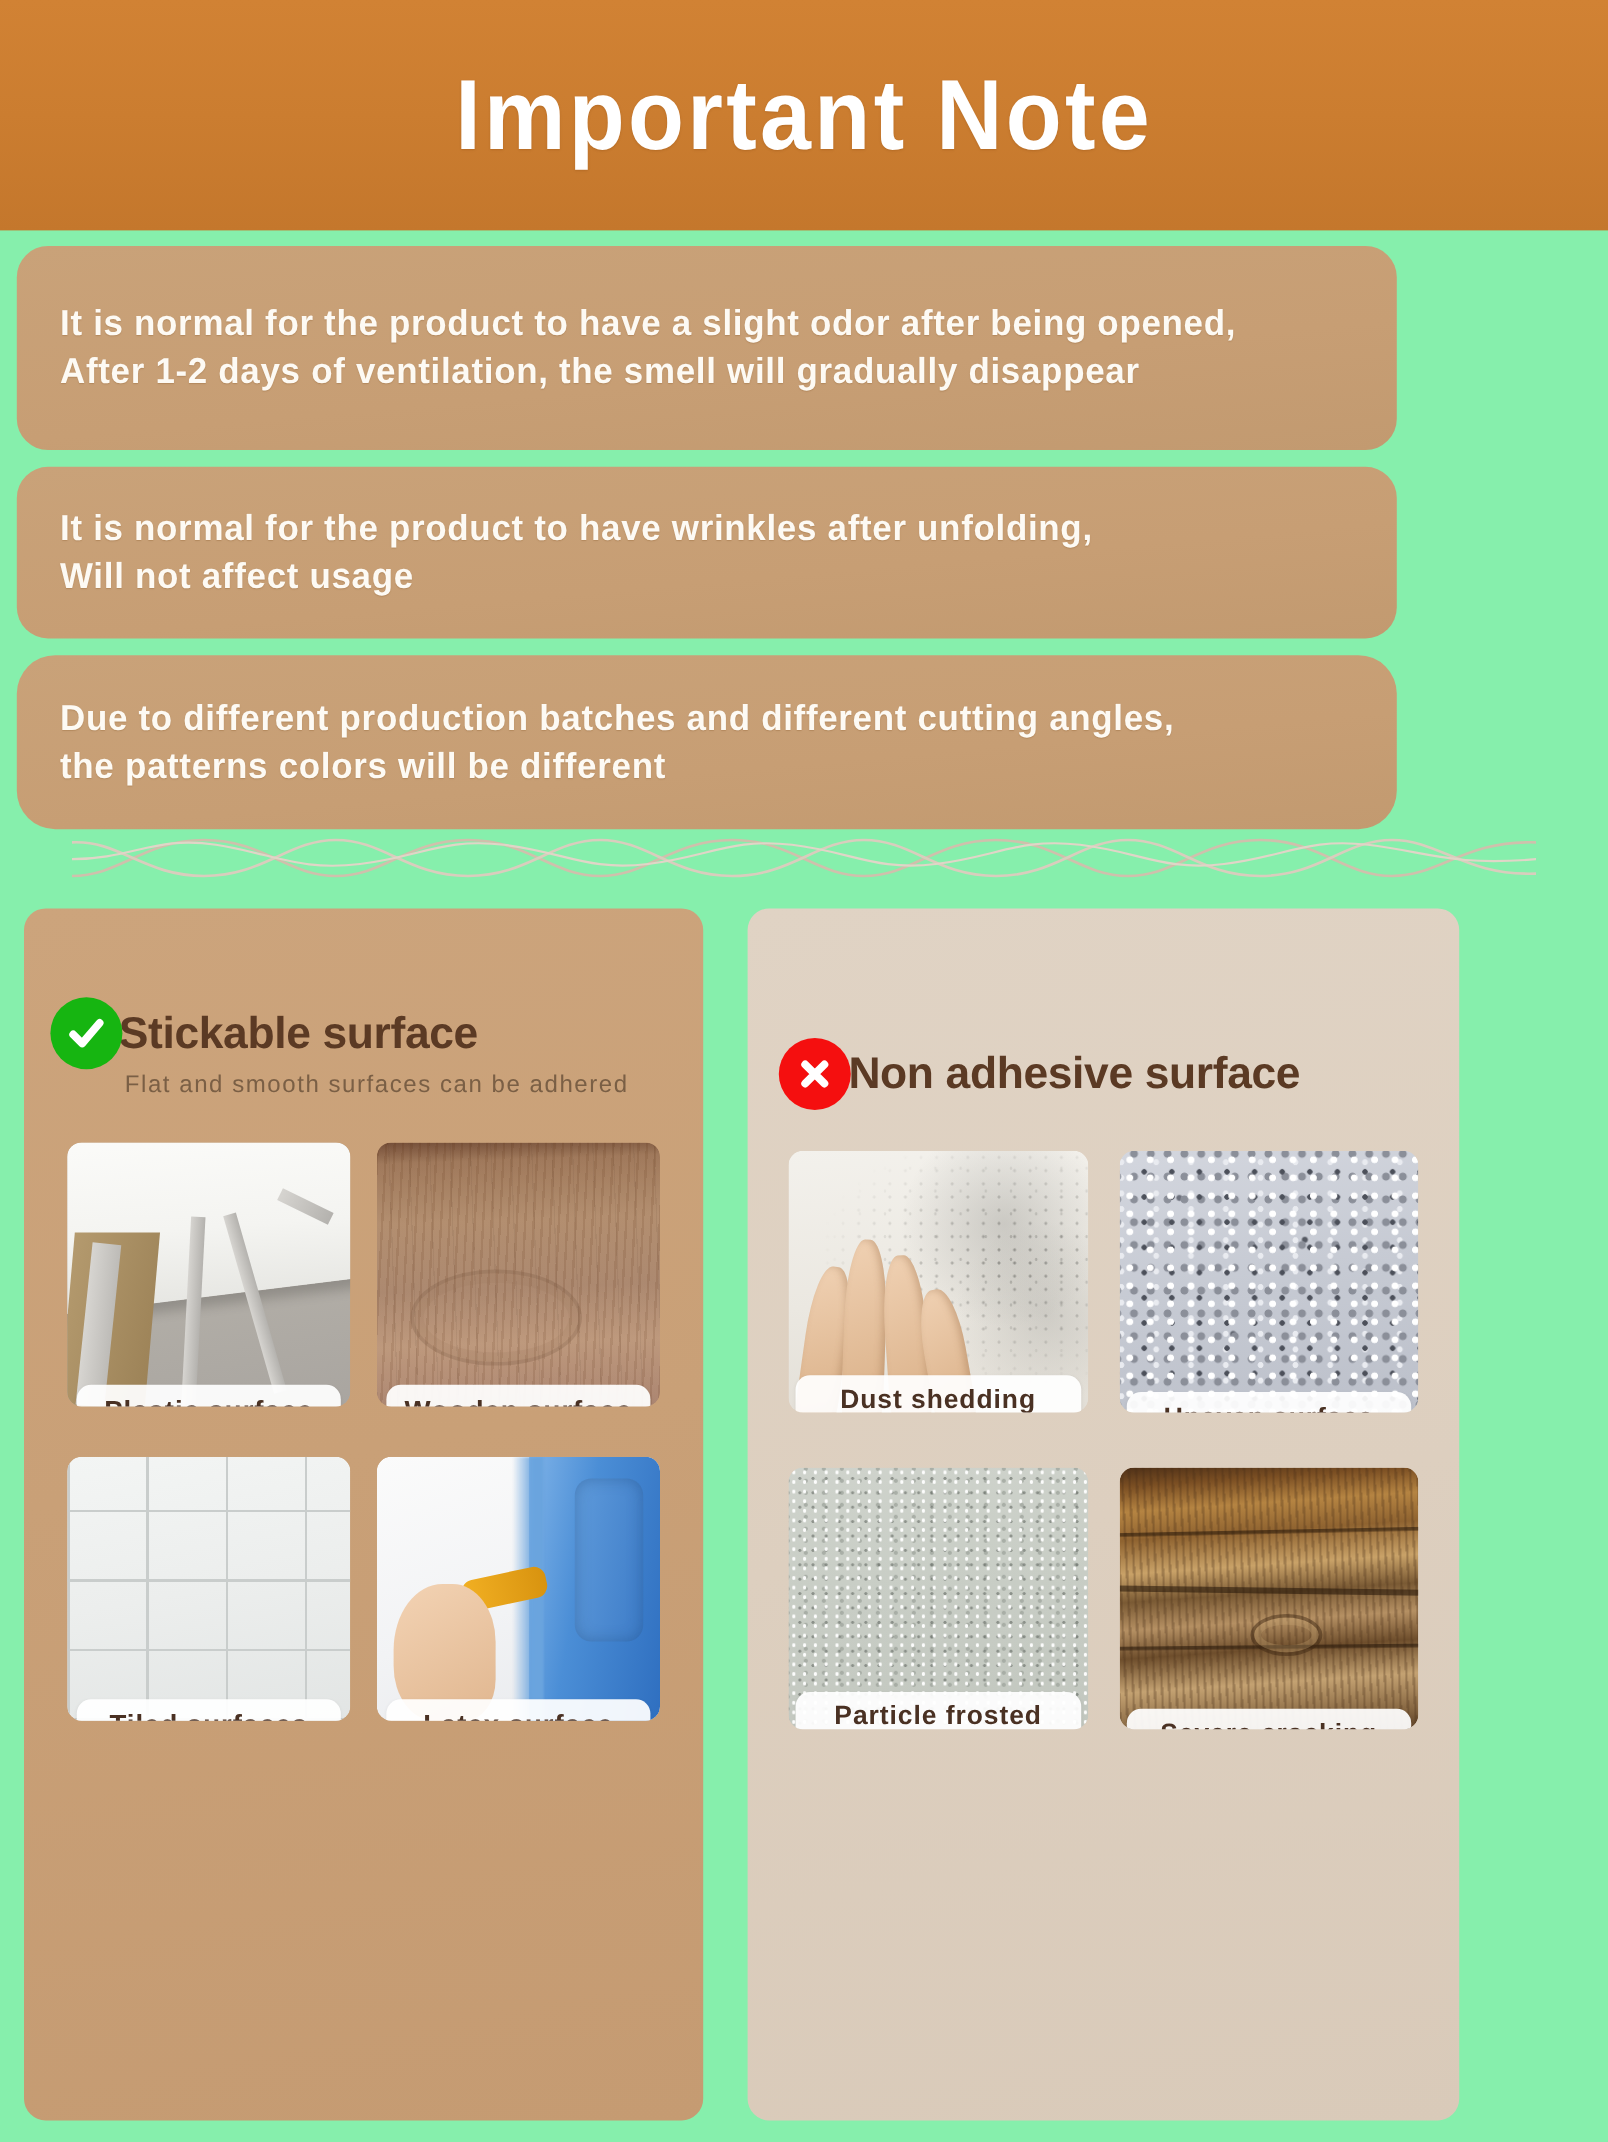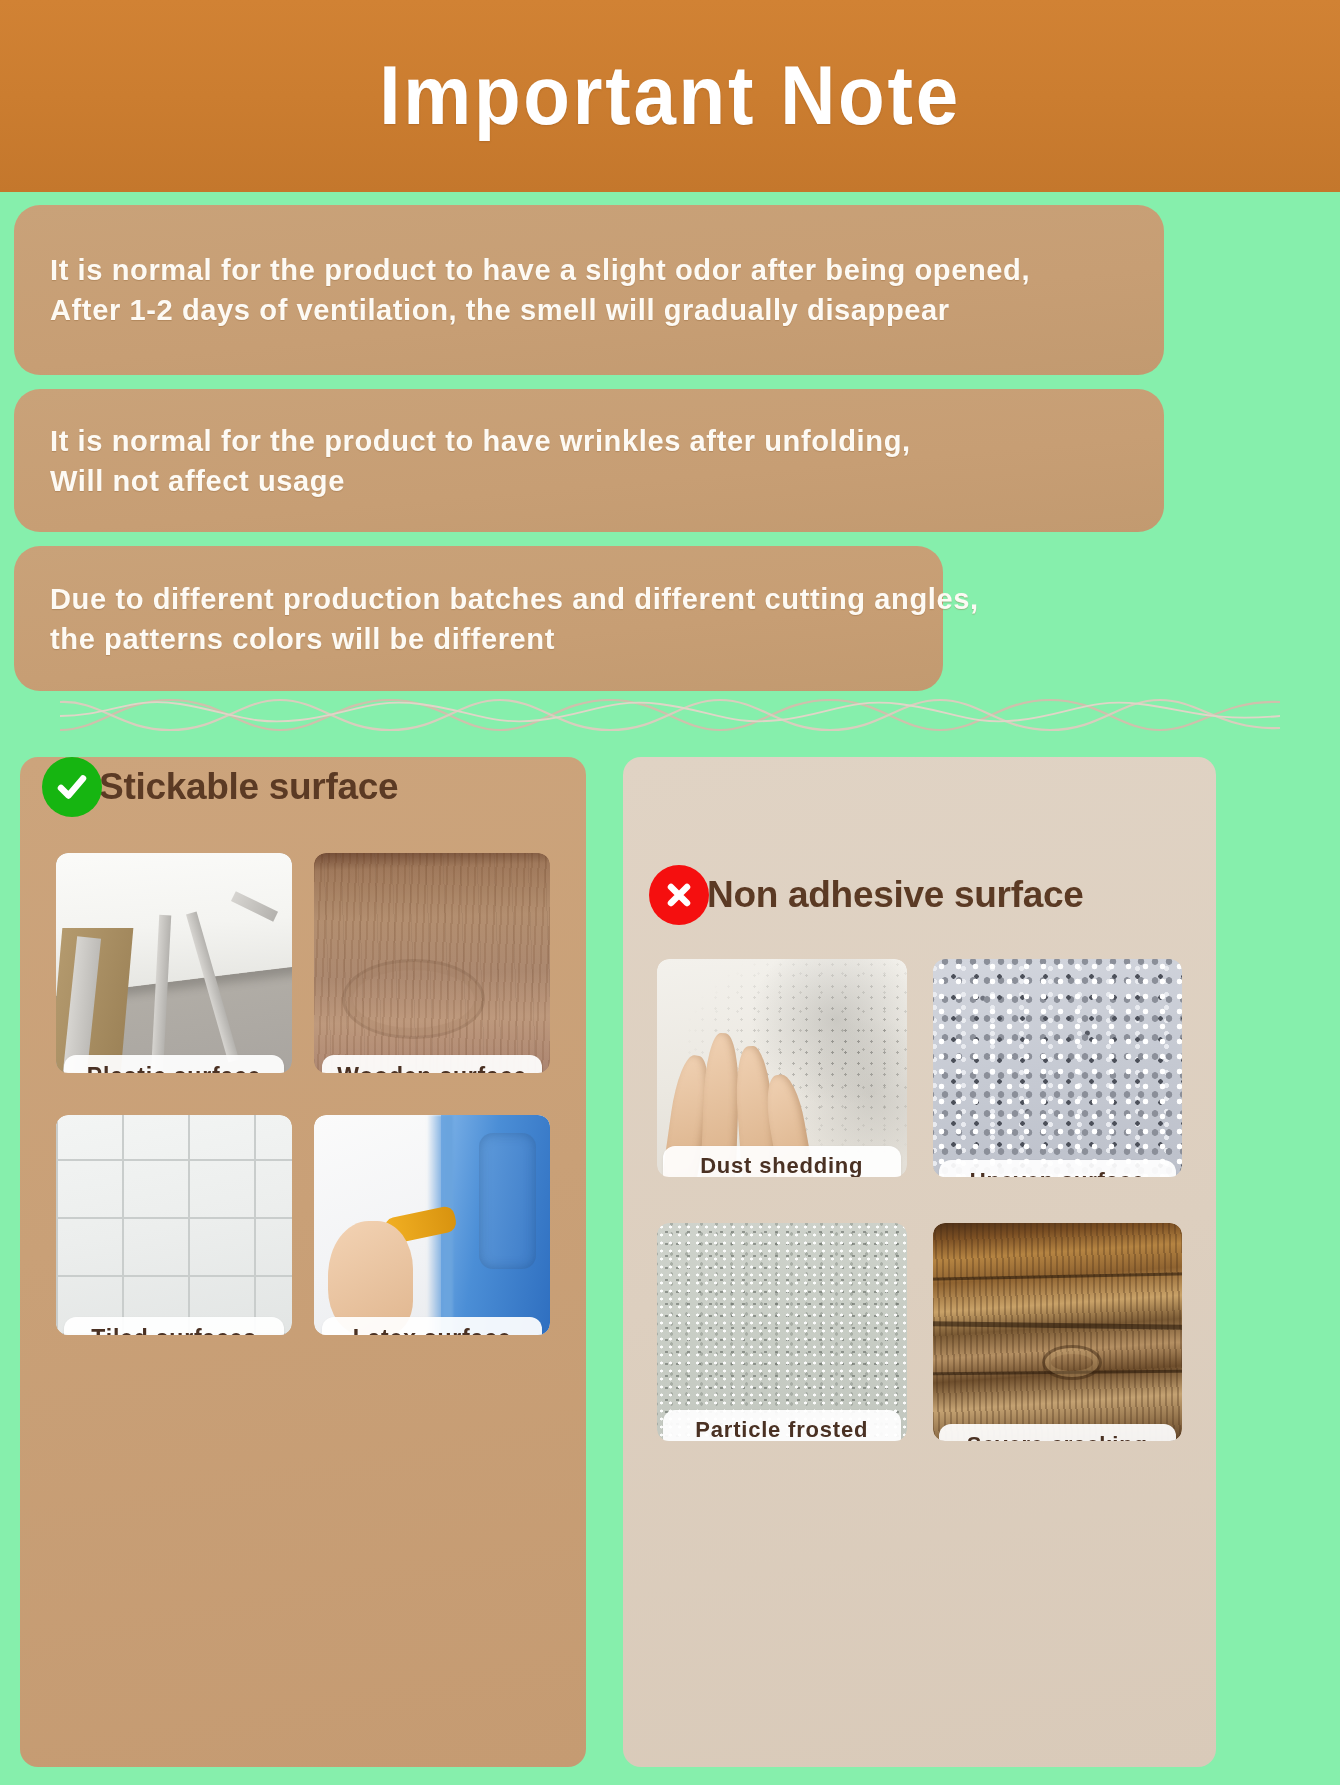--- a/index.html
+++ b/index.html
@@ -51,21 +51,21 @@
     background: linear-gradient(175deg, #c9a279 0%, #c79e74 60%, #c29a70 100%);
     border-radius: 26px;
     margin-bottom: 14px;
     padding: 30px 34px 30px 36px;
     display: flex;
     flex-direction: column;
     justify-content: center;
   }
   .note-card.c1 { height: 170px; width: 1150px; }
   .note-card.c2 { height: 143px; width: 1150px; }
-  .note-card.c3 { height: 145px; width: 929px; }
+  .note-card.c3 { height: 145px; width: 1150px; border-radius: 32px; }
 
   .note-line {
     color: #fdfaf4;
     font-size: 30px;
     font-weight: 700;
     line-height: 1.32;
     letter-spacing: 0.6px;
     font-family: "Liberation Sans Narrow", "Liberation Sans", sans-serif;
     transform: scaleX(0.97);
     transform-origin: left center;
@@ -102,20 +102,21 @@
   }
   .panel.bad {
     width: 593px;
     margin-left: 17px;
     background: linear-gradient(170deg, #e0d3c4 0%, #ddcfbf 50%, #d9cab9 100%);
   }
 
   .panel-head {
     display: flex;
     align-items: center;
+    padding-top: 74px;
     padding-left: 22px;
   }
   .panel.bad .panel-head { padding-left: 26px; padding-top: 108px; }
 
   .badge-icon {
     width: 60px; height: 60px;
     border-radius: 50%;
     flex: 0 0 auto;
     display: flex;
     align-items: center;
@@ -416,20 +417,21 @@
     <div class="panel good">
 
       <div class="panel-head">
         <div class="badge-icon ok">
           <svg width="40" height="40" viewBox="0 0 40 40" aria-hidden="true">
             <path d="M9 21 L16.5 28.5 L31 11.5" fill="none" stroke="#ffffff" stroke-width="6.5" stroke-linecap="round" stroke-linejoin="round"></path>
           </svg>
         </div>
         <div class="panel-title">Stickable surface</div>
       </div>
+      <div class="panel-sub">Flat and smooth surfaces can be adhered</div>
 
       <div class="grid">
 
         <div class="tile">
           <div class="tile-img">
             <div class="ph ph-plastic">
               <span class="wood"></span>
               <span class="leg a"></span>
                 <span class="leg b"></span>
                 <span class="leg c"></span>

